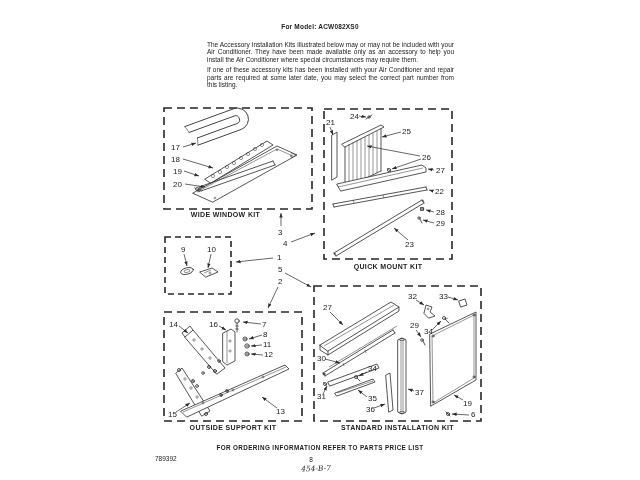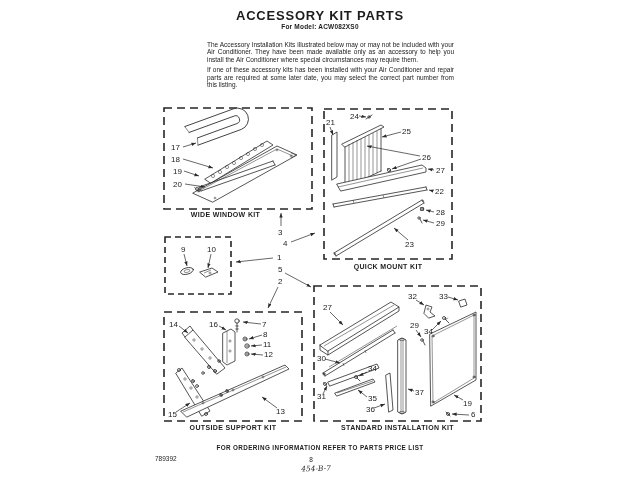--- a/index.html
+++ b/index.html
@@ -30,21 +30,20 @@
 <div class="page">
 
   <svg width="0" height="0" style="position:absolute" aria-hidden="true">
     <defs>
       <marker id="arr" viewBox="0 0 5 5" markerWidth="5" markerHeight="5" refX="4.6" refY="2.5" orient="auto" markerUnits="userSpaceOnUse">
         <path d="M0,0.8 L4.6,2.5 L0,4.2 Z" fill="#2b2b2b" stroke="none"></path>
       </marker>
     </defs>
   </svg>
 
-  <div class="abs doc-title">ACCESSORY KIT PARTS</div>
   <div class="abs doc-subtitle">For Model: ACW082XS0</div>
 
   <div class="abs intro">
     <p>The Accessory Installation Kits illustrated below may or may not be included with your Air Conditioner. They have been made available only as an accessory to help you install the Air Conditioner where special circumstances may require them.</p>
     <p>If one of these accessory kits has been installed with your Air Conditioner and repair parts are required at some later date, you may select the correct part number from this listing.</p>
   </div>
 
   <svg class="abs" style="left:163px;top:107px" width="150" height="103" viewBox="0 0 150 103">
     <rect class="box" x="1" y="1" width="148" height="101"></rect>
 

